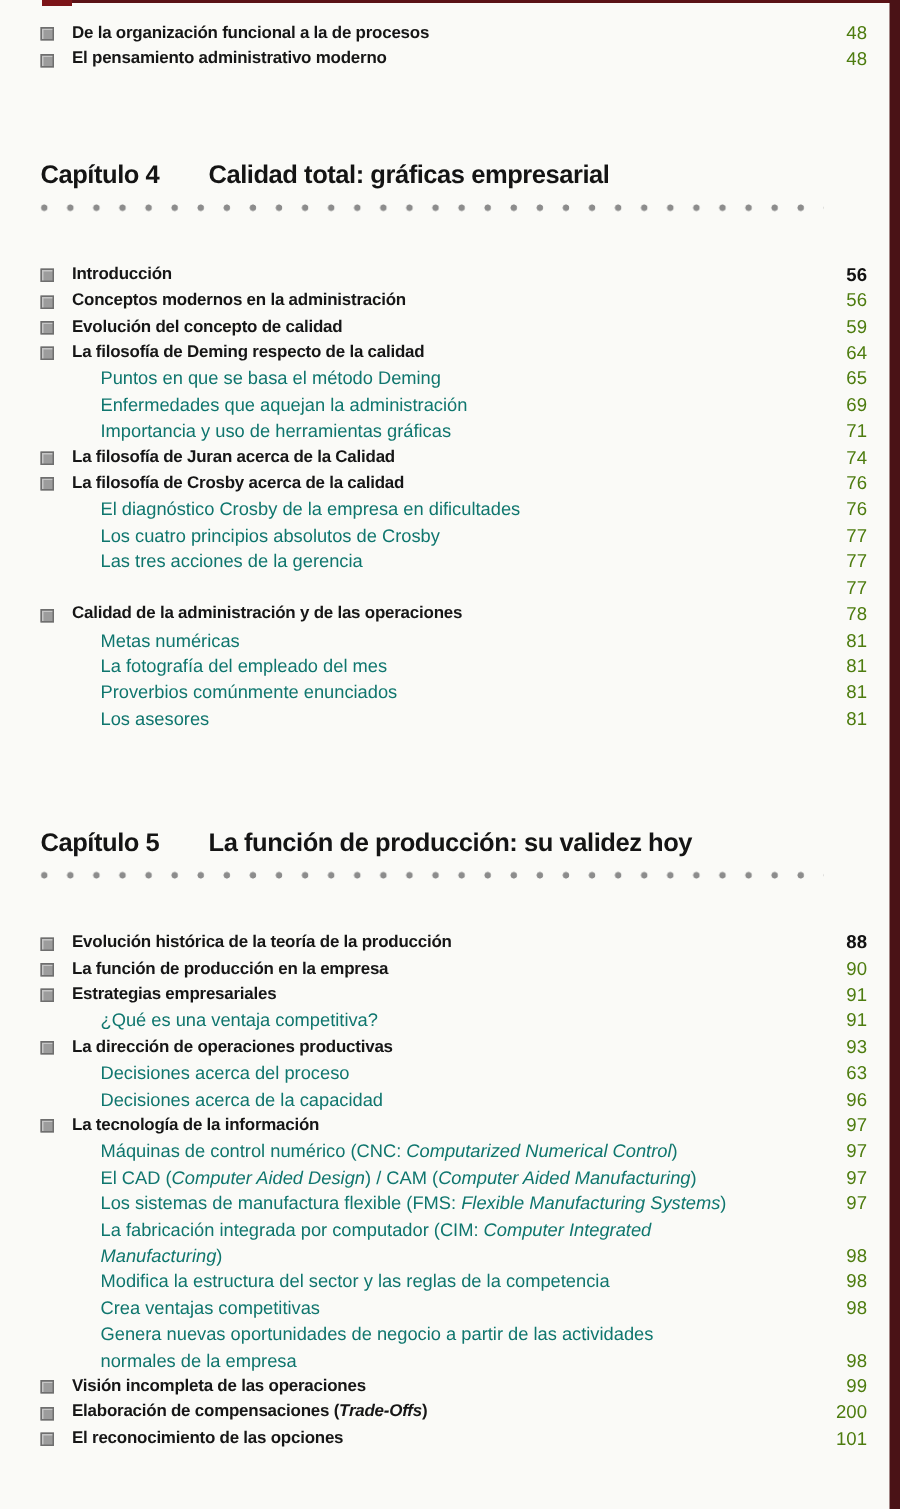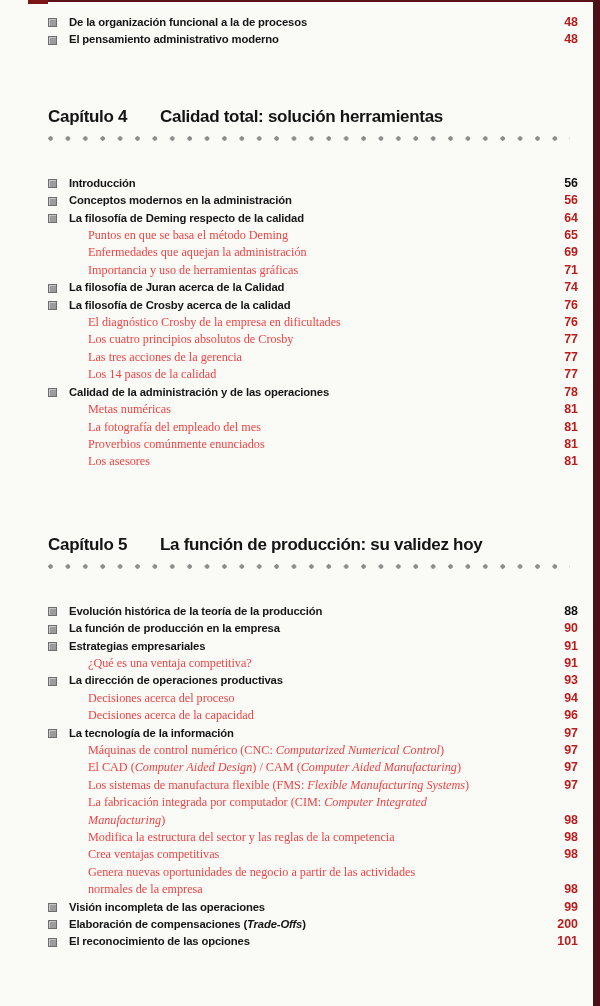--- a/index.html
+++ b/index.html
@@ -8,36 +8,36 @@
     background:#fafaf7;
     font-family:"Liberation Sans", sans-serif;
     color:#1b1b1b;
     position:relative;
     overflow:hidden;
   }
   .top-line { position:absolute; top:0; left:28px; right:0; height:2px; background:#5a1216; }
   .top-tick { position:absolute; top:0; left:28px; width:20px; height:4px; background:#7c1418; }
   .right-bar { position:absolute; top:0; right:0; width:7px; height:100%; background:#4a1216; }
 
-  .content { padding:14px 22px 0 48px; }
+  .content { padding:14px 22px 0 27px; }
 
   .row { display:flex; align-items:flex-end; line-height:17.4px; }
   .bullet {
     width:9px; height:9px; flex:none;
     background:#9c9c9c; border:1px solid #6e6e6e;
     margin-right:12px; margin-bottom:4px;
     box-shadow:inset 1px 1px 0 #c6c6c6;
   }
   .lvl1 .label { font-weight:bold; font-size:11.3px; letter-spacing:-0.15px; color:#161616; }
   .lvl2 { padding-left:40px; }
-  .lvl2 .label { font-size:12.2px; color:#ef4444;font-family:Liberation Serif, serif; }
+  .lvl2 .label { font-size:12.2px; color:#0f766e; }
   .label { flex:0 1 auto; max-width:462px; white-space:pre-wrap; }
   .label span { white-space:pre-wrap; }
   .it { font-style:italic; }
-  .page { margin-left:auto; padding-left:10px; font-size:12.4px; color:#b91c1c; flex:none;font-weight:bold; }
+  .page { margin-left:auto; padding-left:10px; font-size:12.4px; color:#4d7c0f; flex:none; }
   .page.bp { font-weight:bold; color:#111; }
 
   .pre-entries { margin-bottom:58px; }
 
   .chapter { margin-bottom:64px; }
   .chapter-head { display:flex; font-size:17px; font-weight:bold; letter-spacing:-0.3px; color:#141414; line-height:20px; }
   .ch-num { width:112px; flex:none; }
   .dots {
     margin-top:9px;
     width:522px; height:5px;
@@ -65,36 +65,41 @@
       <div class="row lvl1">
         <span class="bullet"></span>
         <span class="label"><span>El pensamiento administrativo moderno</span></span>
         <span class="page">48</span>
       </div>
     </div>
 
   <section class="chapter">
     <h2 class="chapter-head">
       <span class="ch-num">Capítulo 4</span>
-      <span class="ch-title">Calidad total: solución herramientas</span>
+      <span class="ch-title">Calidad total: gráficas empresarial</span>
     </h2>
     <div class="dots"></div>
     <div class="entries">
         <div class="row lvl1">
           <span class="bullet"></span>
           <span class="label"><span>Introducción</span></span>
           <span class="page bp">56</span>
         </div>
         <div class="row lvl1">
           <span class="bullet"></span>
           <span class="label"><span>Conceptos modernos en la administración</span></span>
           <span class="page">56</span>
         </div>
         <div class="row lvl1">
           <span class="bullet"></span>
+          <span class="label"><span>Evolución del concepto de calidad</span></span>
+          <span class="page">59</span>
+        </div>
+        <div class="row lvl1">
+          <span class="bullet"></span>
           <span class="label"><span>La filosofía de Deming respecto de la calidad</span></span>
           <span class="page">64</span>
         </div>
         <div class="row lvl2">
           <span class="label"><span>Puntos en que se basa el método Deming</span></span>
           <span class="page">65</span>
         </div>
         <div class="row lvl2">
           <span class="label"><span>Enfermedades que aquejan la administración</span></span>
           <span class="page">69</span>
@@ -119,21 +124,20 @@
         </div>
         <div class="row lvl2">
           <span class="label"><span>Los cuatro principios absolutos de Crosby</span></span>
           <span class="page">77</span>
         </div>
         <div class="row lvl2">
           <span class="label"><span>Las tres acciones de la gerencia</span></span>
           <span class="page">77</span>
         </div>
         <div class="row lvl2">
-          <span class="label"><span>Los 14 pasos de la calidad</span></span>
           <span class="page">77</span>
         </div>
         <div class="row lvl1">
           <span class="bullet"></span>
           <span class="label"><span>Calidad de la administración y de las operaciones</span></span>
           <span class="page">78</span>
         </div>
         <div class="row lvl2">
           <span class="label"><span>Metas numéricas</span></span>
           <span class="page">81</span>
@@ -179,21 +183,21 @@
           <span class="label"><span>¿Qué es una ventaja competitiva?</span></span>
           <span class="page">91</span>
         </div>
         <div class="row lvl1">
           <span class="bullet"></span>
           <span class="label"><span>La dirección de operaciones productivas</span></span>
           <span class="page">93</span>
         </div>
         <div class="row lvl2">
           <span class="label"><span>Decisiones acerca del proceso</span></span>
-          <span class="page">94</span>
+          <span class="page">63</span>
         </div>
         <div class="row lvl2">
           <span class="label"><span>Decisiones acerca de la capacidad</span></span>
           <span class="page">96</span>
         </div>
         <div class="row lvl1">
           <span class="bullet"></span>
           <span class="label"><span>La tecnología de la información</span></span>
           <span class="page">97</span>
         </div>

